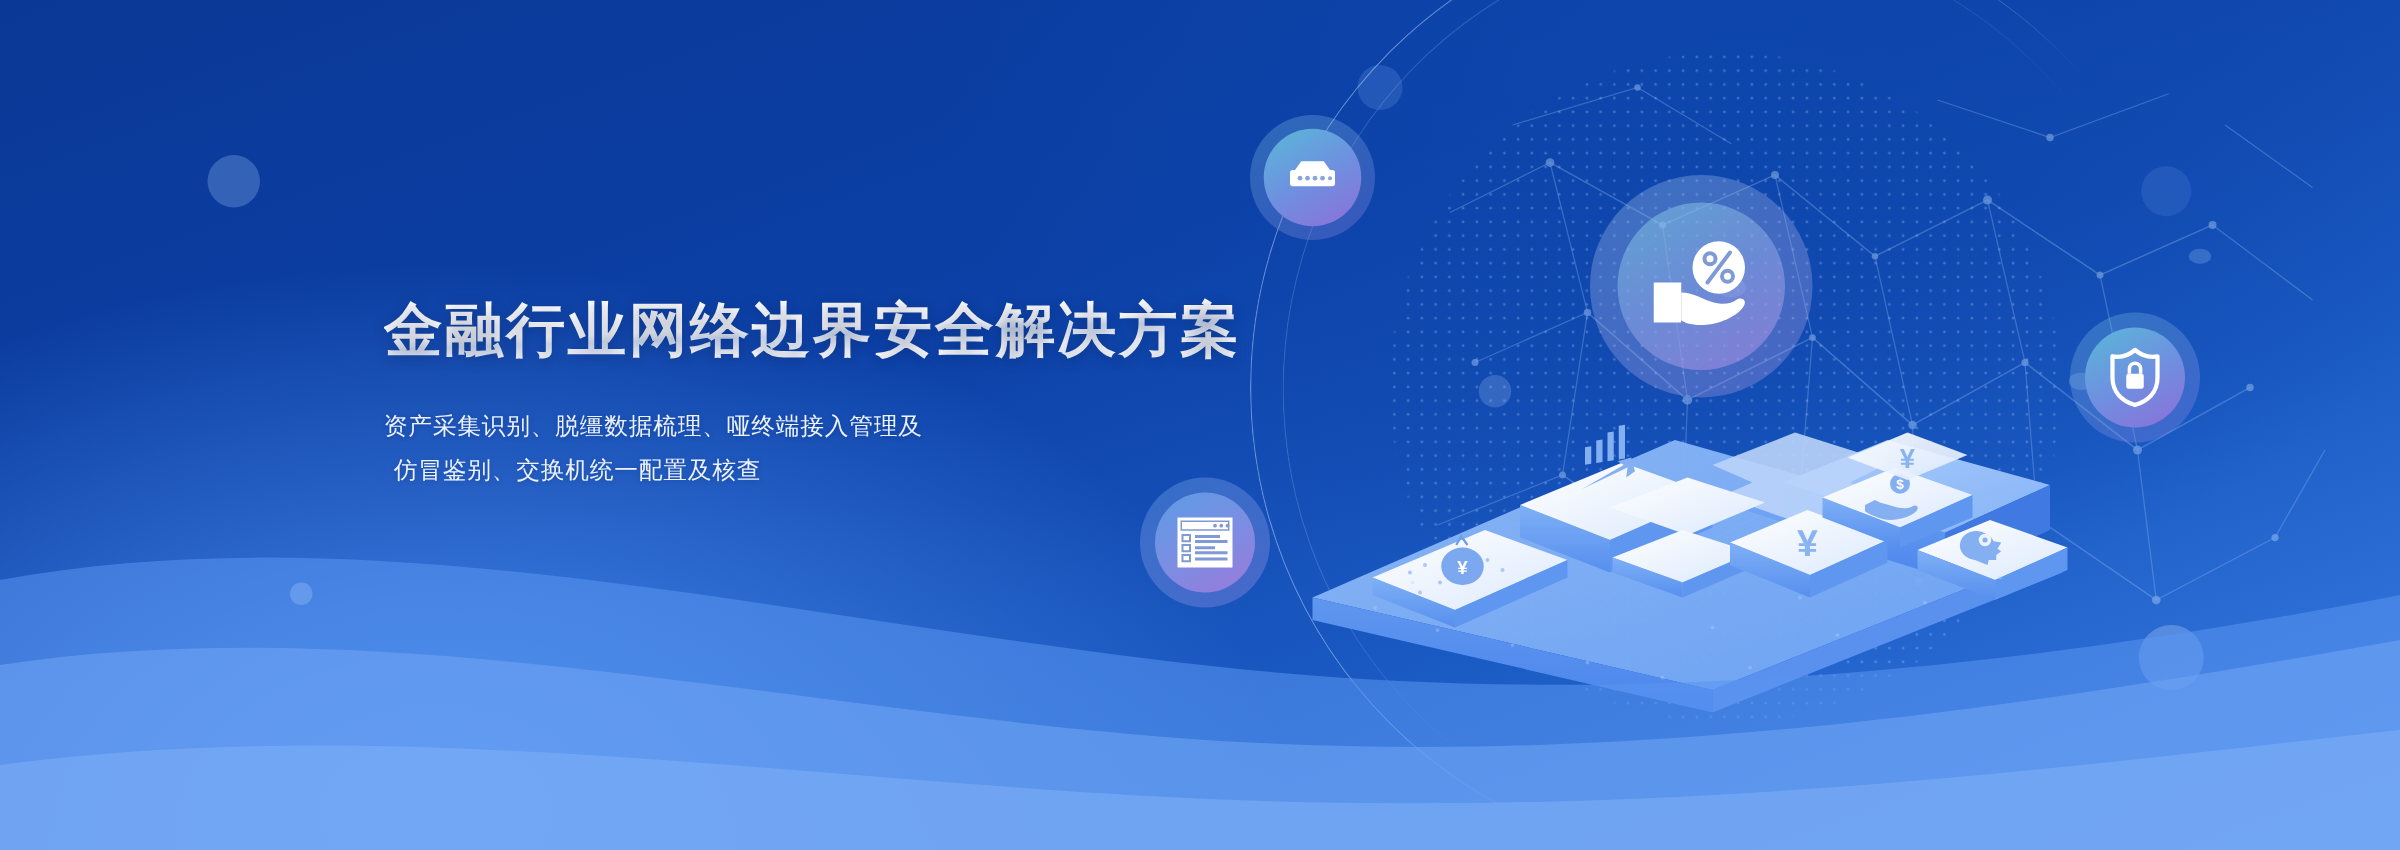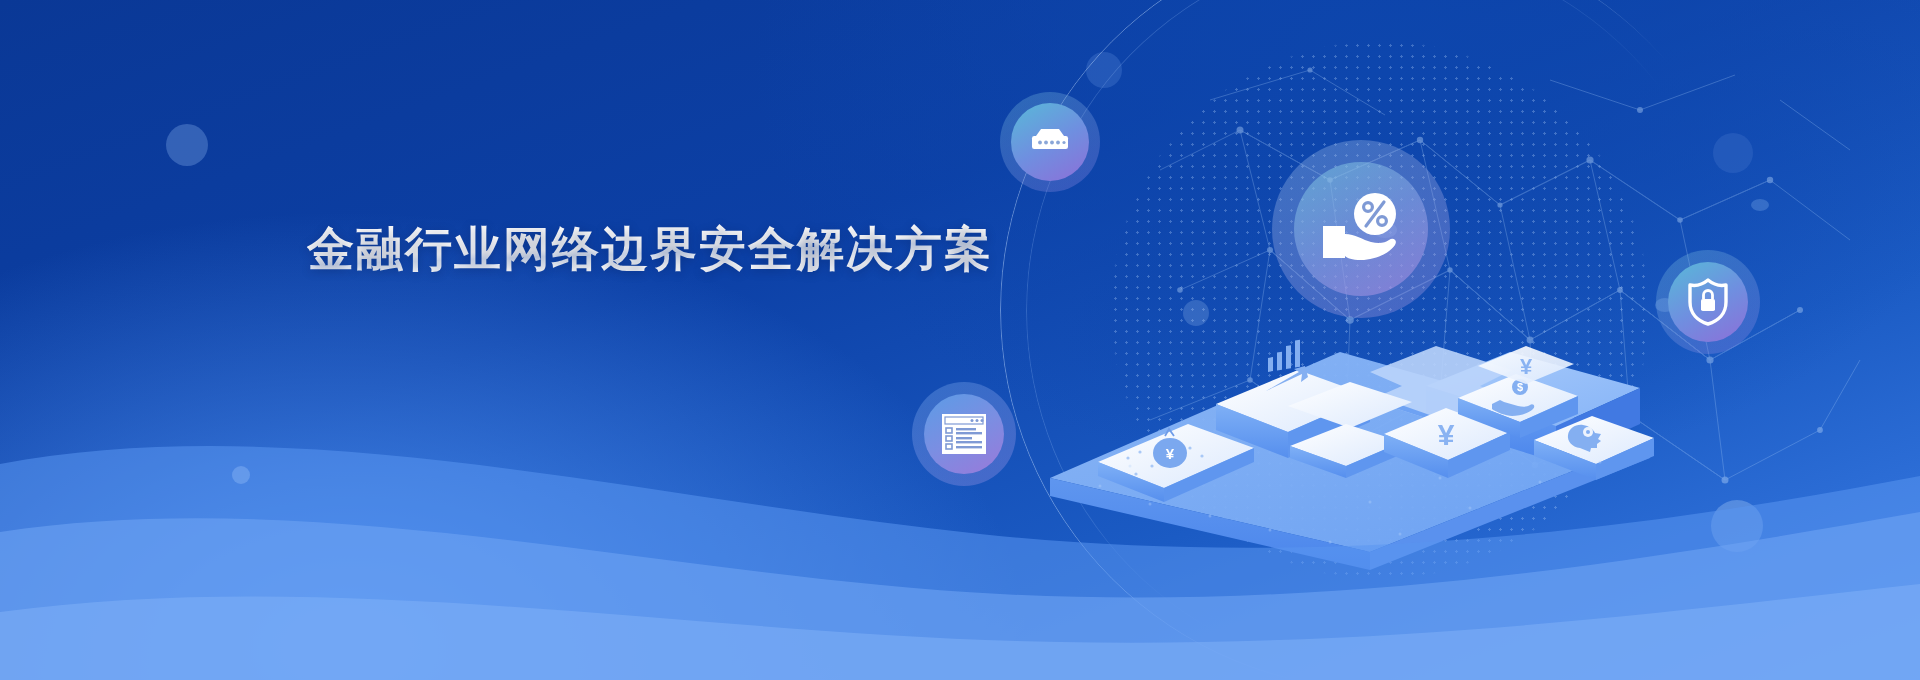--- a/index.html
+++ b/index.html
@@ -60,21 +60,21 @@
   }
   .badge svg{position:relative;z-index:3;}
 
   
   .platform{position:absolute;left:1040px;top:290px;width:620px;height:280px;}
 
   
   .waves{position:absolute;left:0;bottom:0;width:1920px;height:300px;}
 
   
-  .copy{position:absolute;left:307px;top:221px;width:760px;}
+  .copy{position:absolute;left:307px;top:236px;width:760px;}
   .headline{
     margin:0;
     font-size:47px;
     font-weight:700;
     letter-spacing:2px;
     line-height:1.18;
     color:#ffffff;
     background:linear-gradient(178deg,#ffffff 0%,#ffffff 46%,#dfe8f7 54%,#ffffff 70%,#f2f6ff 100%);
     -webkit-background-clip:text;background-clip:text;
     -webkit-text-fill-color:transparent;
@@ -370,15 +370,19 @@
   </svg>
 
   <svg class="waves" viewBox="0 0 1920 300" preserveAspectRatio="none" fill="none">
     <path d="M0 84 C300 28 640 118 980 154 C1320 190 1640 150 1920 96 L1920 300 L0 300 Z" fill="#5a95f1" opacity=".55"></path>
     <path d="M0 152 C320 104 660 196 1000 214 C1340 232 1660 178 1920 132 L1920 300 L0 300 Z" fill="#6ea3f4" opacity=".6"></path>
     <path d="M0 232 C340 186 700 256 1060 262 C1400 268 1680 230 1920 204 L1920 300 L0 300 Z" fill="#7fb0f7" opacity=".55"></path>
   </svg>
 
   <div class="copy">
     <h1 class="headline">金融行业网络边界安全解决方案</h1>
+    <p class="subline">
+      <span class="l1">资产采集识别、脱缰数据梳理、哑终端接入管理及</span>
+      <span class="l2">仿冒鉴别、交换机统一配置及核查</span>
+    </p>
   </div>
 
 </div>
 
 </body></html>

